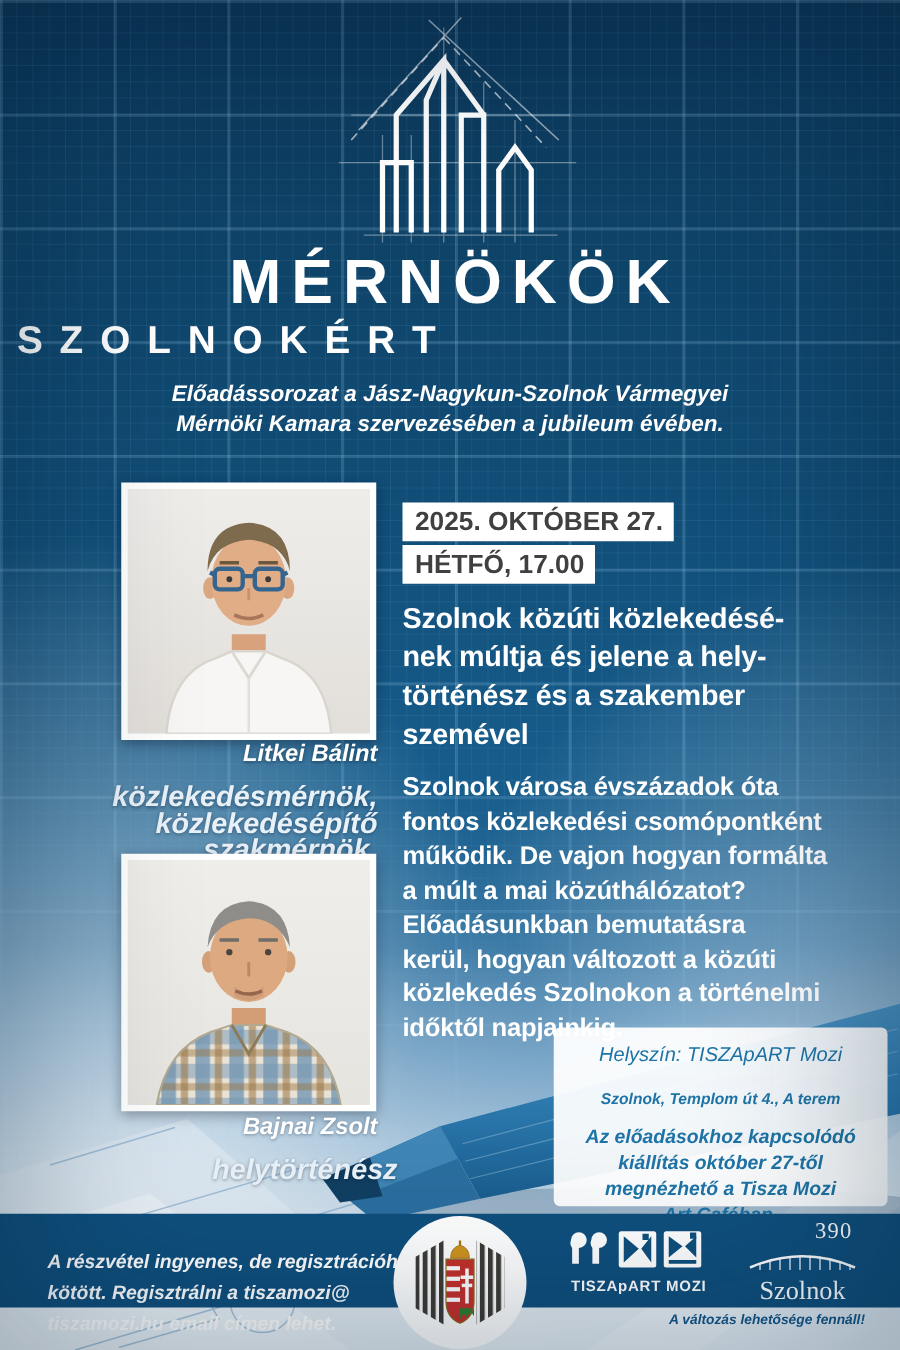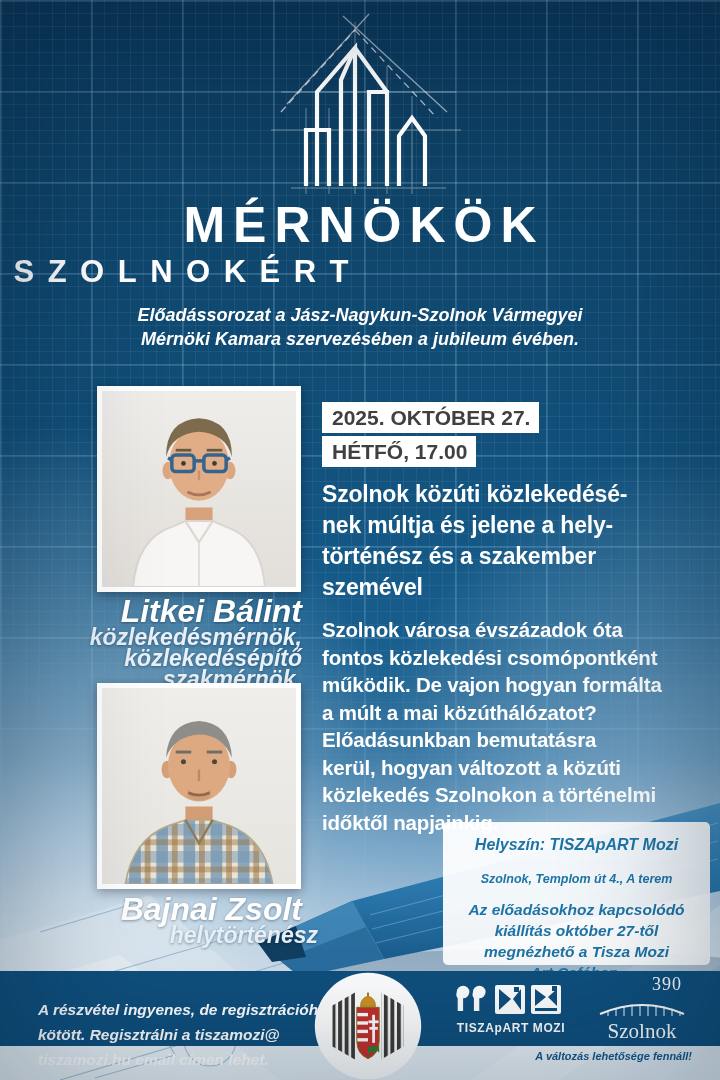--- a/index.html
+++ b/index.html
@@ -41,41 +41,41 @@
     font-size:31px;font-weight:bold;letter-spacing:13.5px;padding-left:13.5px;box-sizing:border-box;}
   .subtitle{position:absolute;left:0;top:303px;width:720px;text-align:center;
     font-size:18px;font-weight:bold;font-style:italic;line-height:24px;white-space:pre-line;}
 
   
   .photo{position:absolute;left:97px;width:194px;height:196px;background:#fff;padding:5px;
     box-shadow:0 3px 10px rgba(0,10,25,.35);}
   .photo svg{display:block;width:100%;height:100%;}
   .photo1{top:386px;} .photo2{top:683px;}
   .sp-name{position:absolute;left:0;width:302px;text-align:right;
-    font-size:32px;font-weight:bold;font-style:italic;text-shadow:0 1px 3px rgba(0,20,40,.4);}
+    font-size:19px;font-weight:bold;font-style:italic;text-shadow:0 1px 3px rgba(0,20,40,.4);}
   .sp-roles{position:absolute;left:0;width:302px;text-align:right;
     font-size:23px;font-style:italic;font-weight:600;color:#e8f1f8;line-height:21px;white-space:pre-line;
     text-shadow:0 1px 3px rgba(0,20,40,.4);}
   .n1{top:593px;} .r1{top:627px;} .n2{top:891px;} .r2{top:925px;margin-left:16px;}
 
   
   .event{position:absolute;left:322px;top:402px;width:392px;}
   .badge{display:inline-block;background:#fff;color:#404040;
     font-size:21px;font-weight:800;padding:4px 9px 3px 10px;margin-bottom:3px;}
   .badge-row{line-height:normal;}
   .ev-title{margin:9px 0 4px 0;font-size:23px;font-weight:800;line-height:31px;
     letter-spacing:-.2px;white-space:pre-line;}
   .ev-desc{margin:13px 0 0 0;font-size:20.5px;font-weight:600;line-height:27.5px;
     letter-spacing:-.2px;white-space:pre-line;}
 
   
   .venue{position:absolute;left:443px;top:822px;width:267px;height:143px;box-sizing:border-box;
     background:rgba(255,255,255,.94);border-radius:5px;text-align:center;
     color:#1e74a6;padding:14px 8px;font-style:italic;}
-  .venue-loc{font-size:16px;font-weight:bold;}
+  .venue-loc{font-size:16px;font-weight:normal;}
   .venue-addr{font-size:12.5px;font-weight:600;margin-top:18px;}
   .venue-note{font-size:15.5px;font-weight:600;line-height:21px;margin-top:13px;white-space:pre-line;}
 
   
   .band{position:absolute;left:0;top:971px;width:720px;height:75px;background:#0f4f7d;z-index:10;}
   .registration{position:absolute;left:38px;top:981px;width:300px;z-index:11;
     font-size:15.5px;font-weight:bold;font-style:italic;line-height:25px;white-space:pre-line;}
   .coat{position:absolute;left:312px;top:970px;width:112px;height:112px;z-index:12;}
   .tiszapart{position:absolute;left:452px;top:983px;width:118px;z-index:11;text-align:center;}
   .tp-text{font-size:12px;font-weight:bold;letter-spacing:.6px;margin-top:1px;color:#fff;}

